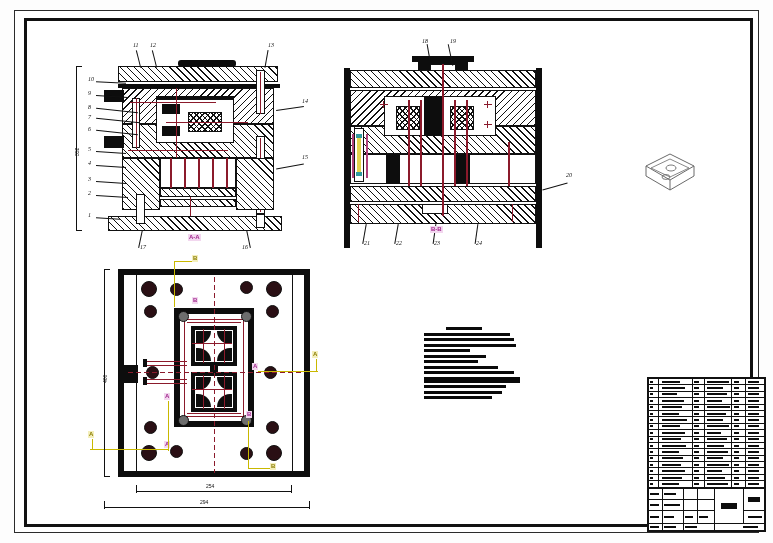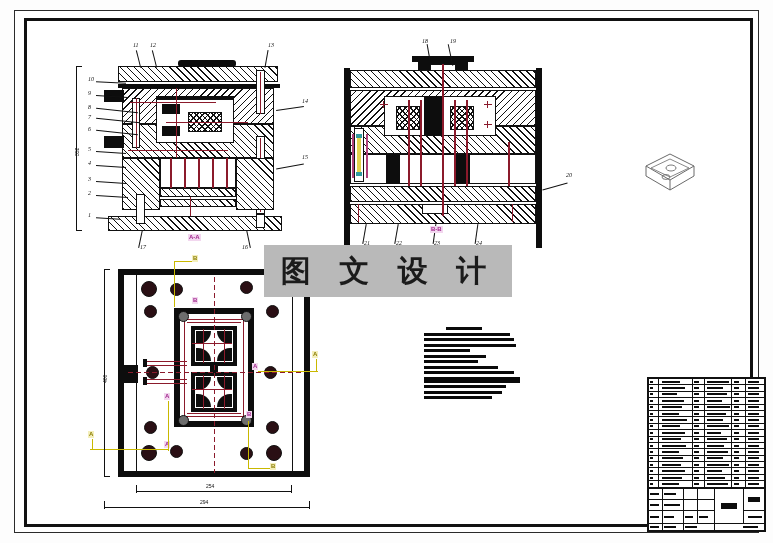--- a/index.html
+++ b/index.html
@@ -399,23 +399,20 @@
     <div class="bar" style="width:62px;"></div>
     <div class="bar" style="width:54px;"></div>
     <div class="bar" style="width:74px;"></div>
     <div class="bar" style="width:90px;"></div>
     <div class="bar" style="height:6px;width:96px;"></div>
     <div class="bar" style="width:82px;"></div>
     <div class="bar" style="width:78px;"></div>
     <div class="bar" style="width:68px;"></div>
   </div>
 
-  <div id="watermark">
-    <span>图 文 设 计</span>
-  </div>
 
   <div id="titleblock">
     <table id="bom">
       <tbody id="bom-body">
           <tr>
             <td style="width: 8%;">
               <div class="cellbar" style="width: 35%; margin-left: 15%;"></div>
             </td>
             <td style="width: 30%;">
               <div class="cellbar" style="width: 55%; margin-left: 10%;"></div>

